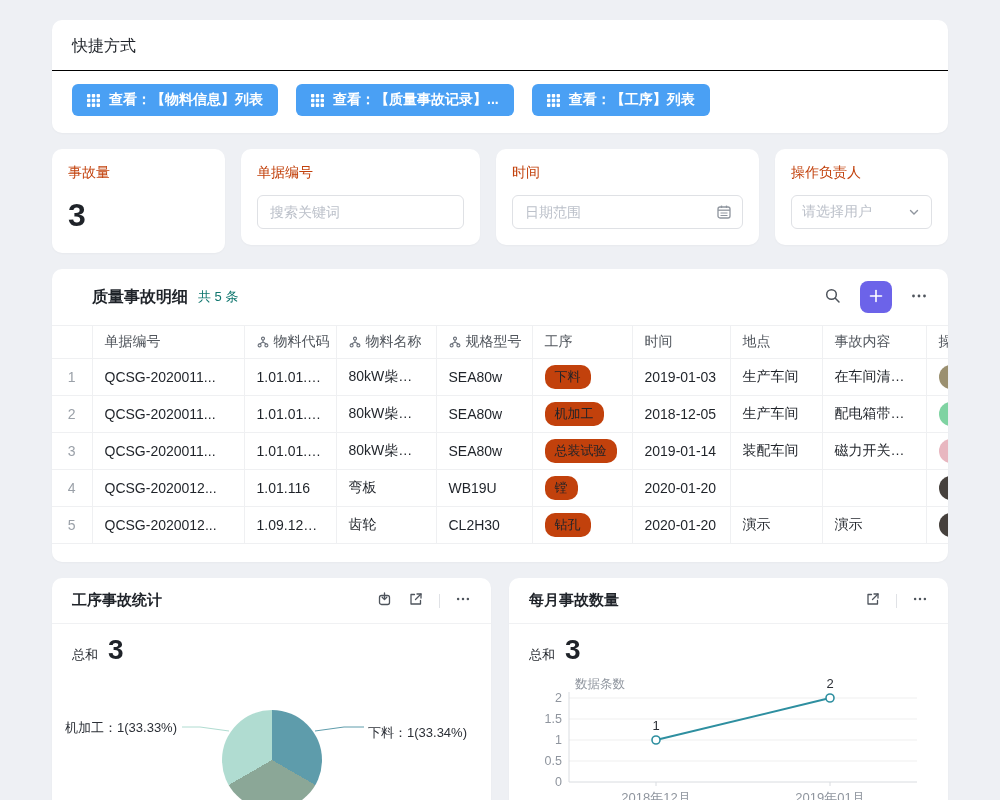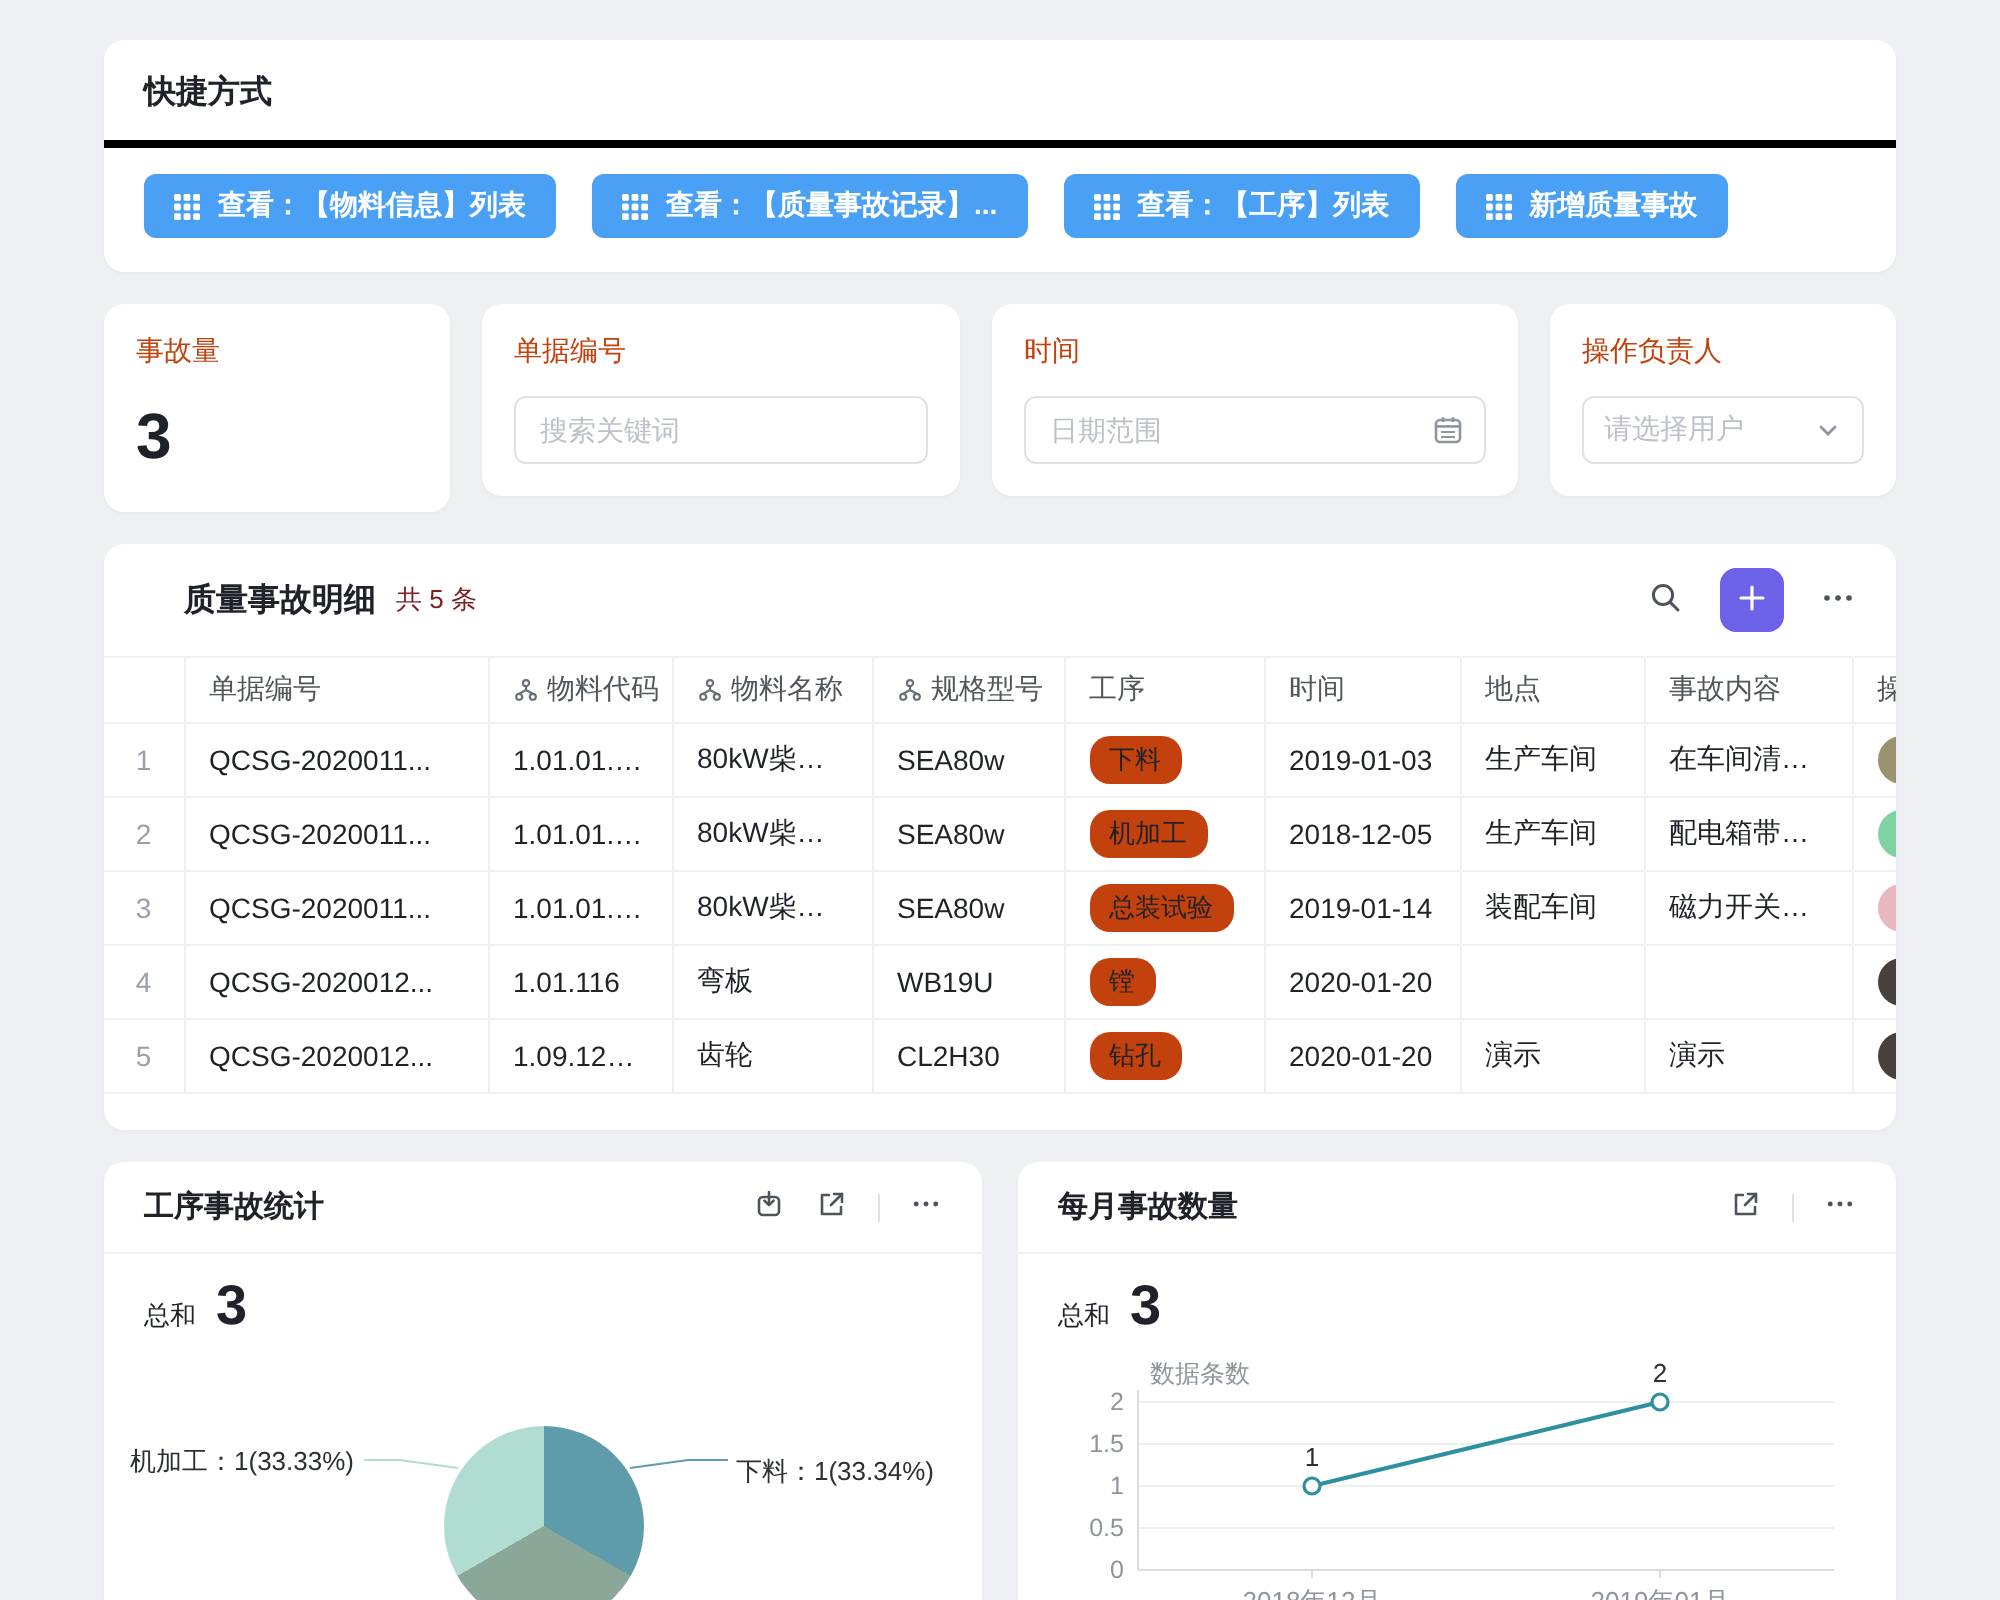--- a/index.html
+++ b/index.html
@@ -7,21 +7,21 @@
   body {
     width:1000px; height:800px; overflow:hidden;
     background:#eef0f4;
     font-family:"Liberation Sans","DejaVu Sans",sans-serif;
     color:#1f2329;
   }
   .page { width:896px; margin:0 auto; padding-top:20px; }
   .card { background:#fff; border-radius:10px; box-shadow:0 1px 2px rgba(31,35,41,.03); }
 
   
-  .sc-title { padding:16px 20px 13px; font-size:16px; font-weight:700; border-bottom:4px solid #000000; }
+  .sc-title { padding:16px 20px 13px; font-size:16px; font-weight:400; border-bottom:1px solid #000000; }
   .sc-buttons { display:flex; gap:18px; padding:13px 20px 17px; }
   .sc-btn {
     display:inline-flex; align-items:center; gap:9px;
     background:#4aa0f4; color:#fff; border:none; border-radius:6px;
     height:32px; padding:0 15px; font-size:14px; font-weight:700; cursor:pointer;
     font-family:inherit; white-space:nowrap;
   }
 
   
   .filters { display:grid; grid-template-columns:repeat(4,1fr); gap:16px; margin-top:16px; align-items:start; }
@@ -38,21 +38,21 @@
     font-family:inherit; color:#1f2329; background:transparent;
   }
   .finput input::placeholder { color:#bcc1ca; }
   .f-placeholder { flex:1; font-size:14px; color:#bcc1ca; }
   .f-icon { color:#8f959e; display:flex; }
 
   
   .tcard { margin-top:16px; overflow:hidden; }
   .thead-bar { display:flex; align-items:center; padding:12px 20px; }
   .t-title { font-size:16px; font-weight:700;margin-left:20px; }
-  .t-count { font-size:13px; color:#7f1d1d; margin-left:10px; }
+  .t-count { font-size:13px; color:#0f766e; margin-left:10px; }
   .t-actions { margin-left:auto; display:flex; align-items:center; gap:18px; }
   .icon-btn { background:none; border:none; padding:0; color:#4e545c; display:flex; cursor:pointer; }
   .plus-btn {
     width:32px; height:32px; border-radius:8px; background:#6c63e9; border:none;
     color:#fff; display:flex; align-items:center; justify-content:center; cursor:pointer;
   }
   .twrap { overflow:hidden; width:896px; }
   table { border-collapse:collapse; table-layout:fixed; width:954px; font-size:14px; }
   th,td {
     border-top:1px solid #eff0f2; border-left:1px solid #eff0f2;
@@ -141,38 +141,20 @@
                 <rect x="0" y="4.8" width="3.4" height="3.4" rx="0.8"></rect>
                 <rect x="4.8" y="4.8" width="3.4" height="3.4" rx="0.8"></rect>
                 <rect x="9.6" y="4.8" width="3.4" height="3.4" rx="0.8"></rect>
                 <rect x="0" y="9.6" width="3.4" height="3.4" rx="0.8"></rect>
                 <rect x="4.8" y="9.6" width="3.4" height="3.4" rx="0.8"></rect>
                 <rect x="9.6" y="9.6" width="3.4" height="3.4" rx="0.8"></rect>
               </g>
             </svg>
         </span>
         <span>查看：【工序】列表</span>
-      </button>
-      <button class="sc-btn">
-        <span class="f-icon">
-          <svg width="13" height="13" viewBox="0 0 13 13">
-              <g fill="#fff">
-                <rect x="0" y="0" width="3.4" height="3.4" rx="0.8"></rect>
-                <rect x="4.8" y="0" width="3.4" height="3.4" rx="0.8"></rect>
-                <rect x="9.6" y="0" width="3.4" height="3.4" rx="0.8"></rect>
-                <rect x="0" y="4.8" width="3.4" height="3.4" rx="0.8"></rect>
-                <rect x="4.8" y="4.8" width="3.4" height="3.4" rx="0.8"></rect>
-                <rect x="9.6" y="4.8" width="3.4" height="3.4" rx="0.8"></rect>
-                <rect x="0" y="9.6" width="3.4" height="3.4" rx="0.8"></rect>
-                <rect x="4.8" y="9.6" width="3.4" height="3.4" rx="0.8"></rect>
-                <rect x="9.6" y="9.6" width="3.4" height="3.4" rx="0.8"></rect>
-              </g>
-            </svg>
-        </span>
-        <span>新增质量事故</span>
       </button>
     </div>
   </div>
 
   <div class="filters">
     <div class="card fcard metric-card">
       <div class="flabel">事故量</div>
       <div class="metric-value">3</div>
     </div>
     <div class="card fcard">

